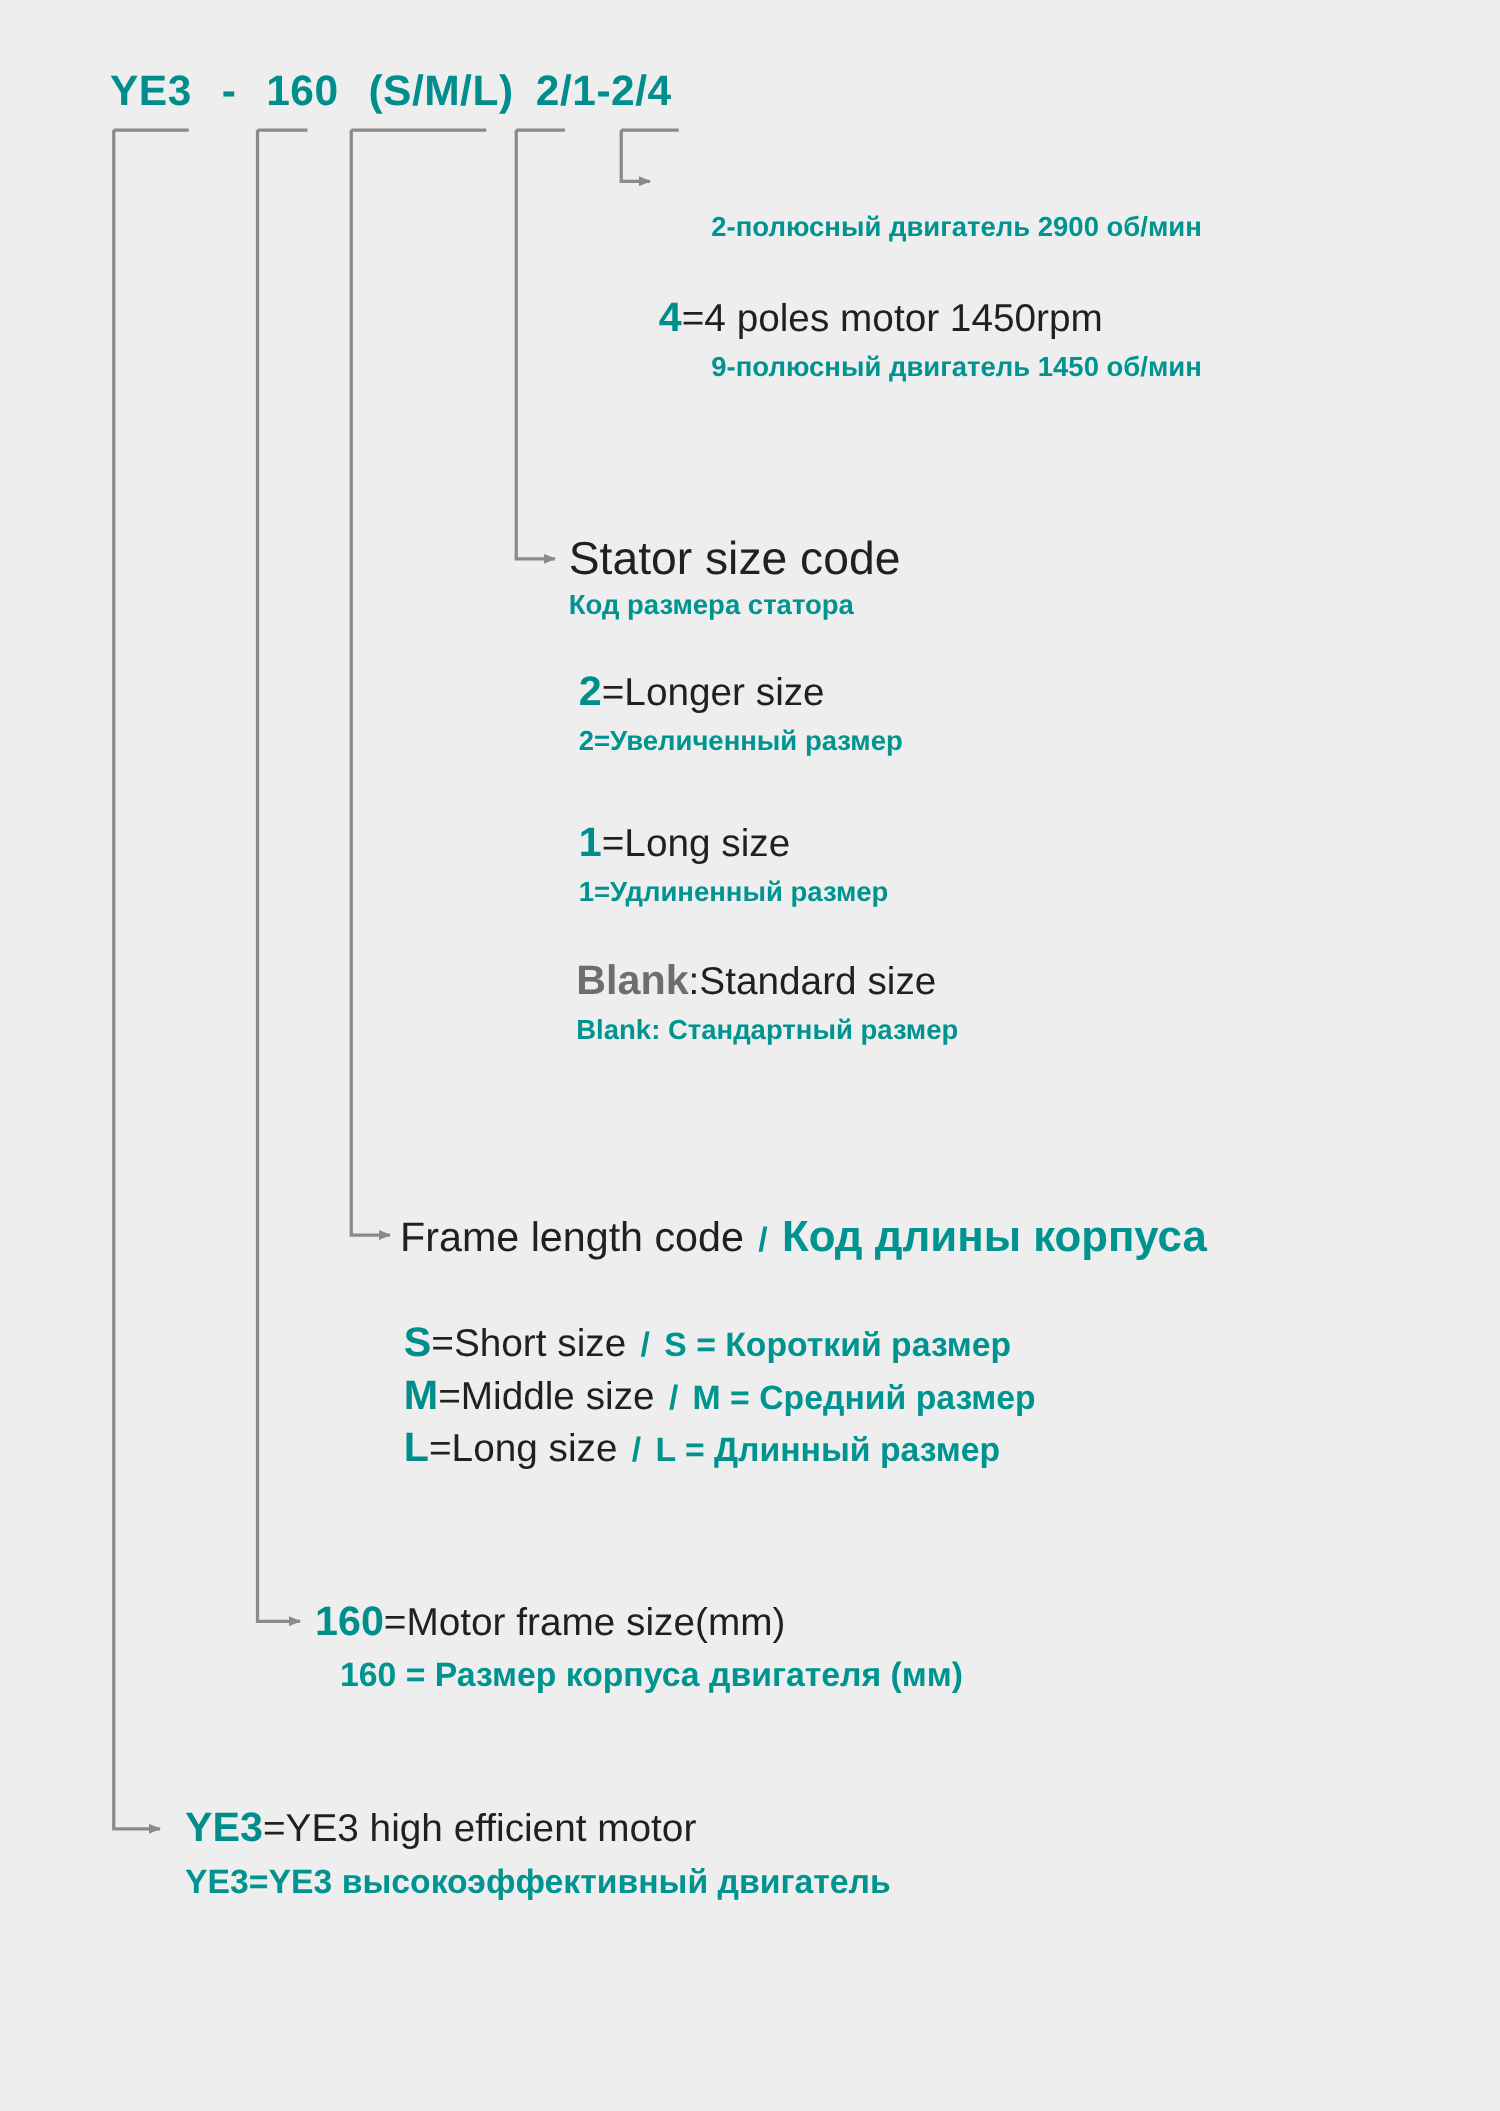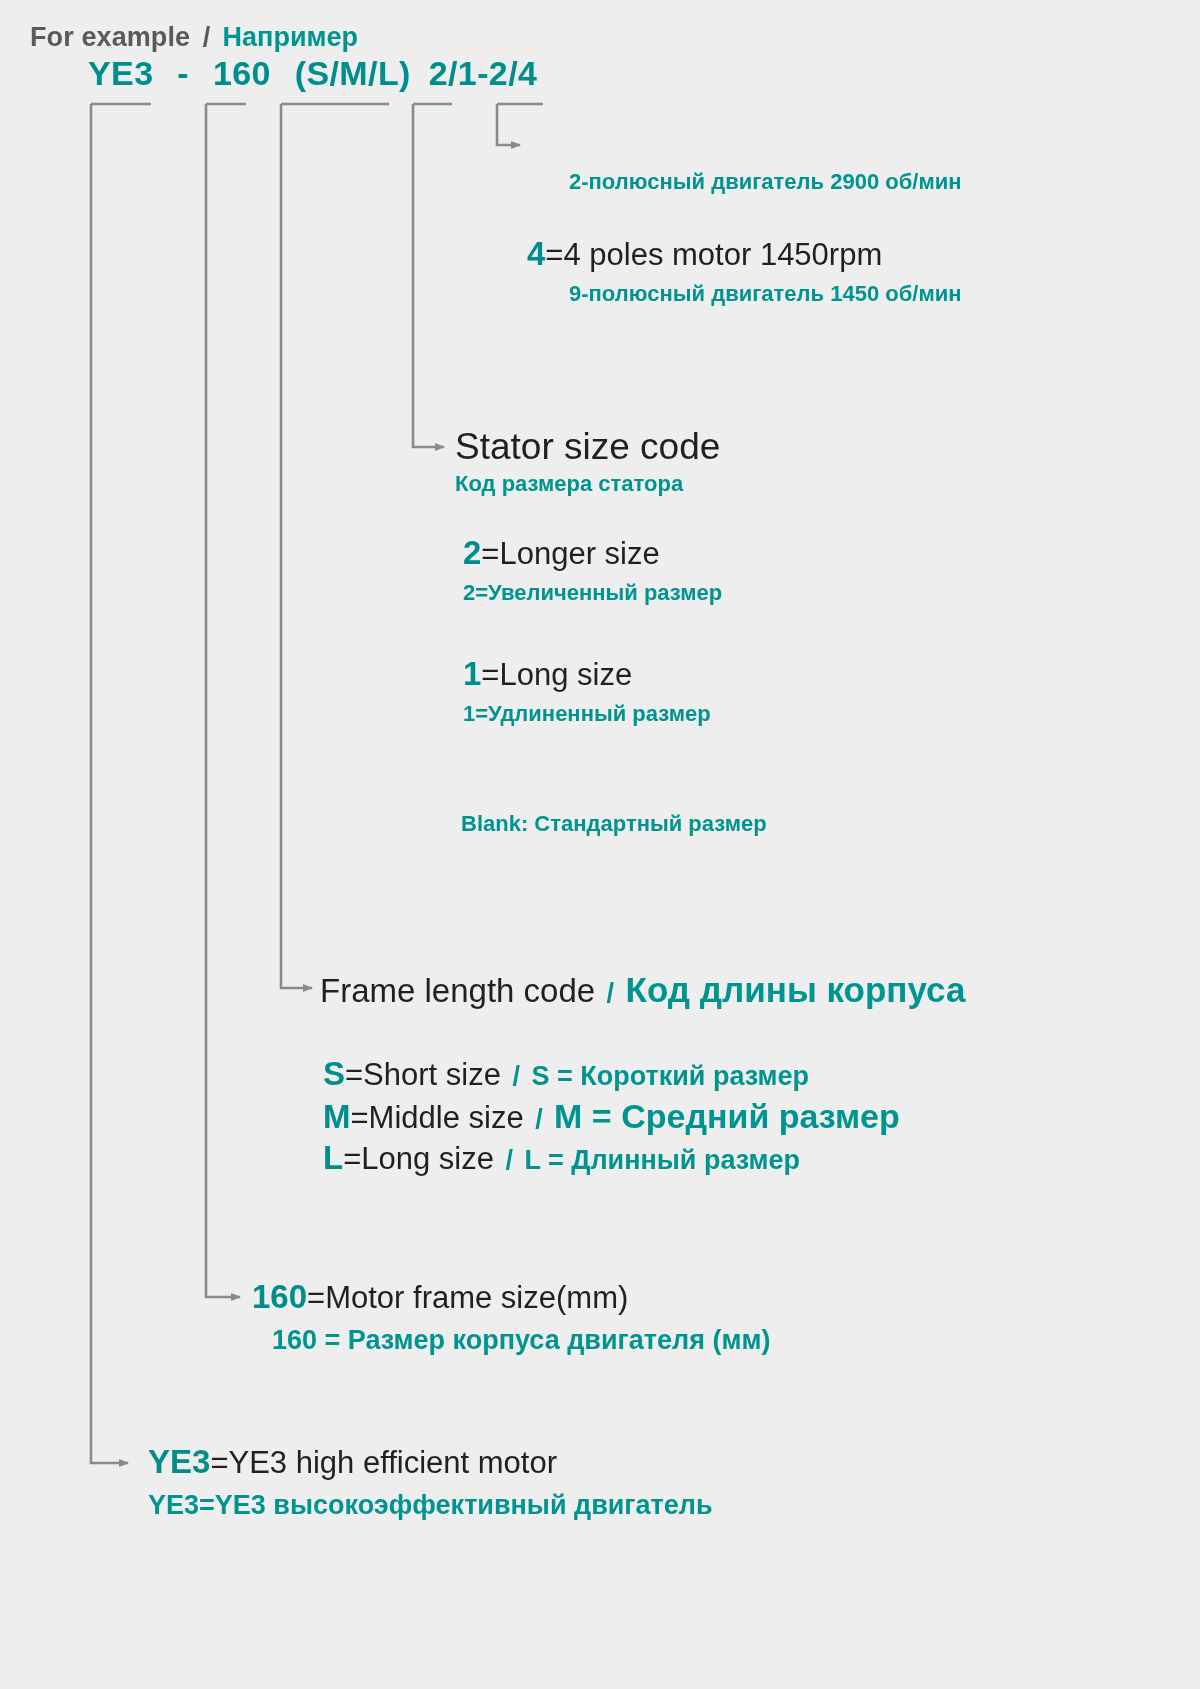--- a/index.html
+++ b/index.html
@@ -62,25 +62,20 @@
 
     <g stroke="#8a8a8a" stroke-width="2.6" fill="none">
       <path d="M91,104 L151,104"></path>
       <path d="M206,104 L246,104"></path>
       <path d="M281,104 L389,104"></path>
       <path d="M413,104 L452,104"></path>
       <path d="M497,104 L543,104"></path>
     </g>
   </svg>
 
-  <div class="abs" style="left:30px;top:22px;">
-    <span class="hdr-en">For example</span>
-    <span class="hdr-slash" style="margin:0 8px;">/</span>
-    <span class="hdr-ru">Например</span>
-  </div>
 
   <div class="code-line">
     <span>YE3</span>
     <span style="margin:0 14px;">-</span>
     <span>160</span>
     <span style="margin-left:14px;">(S/M/L)</span>
     <span style="margin-left:8px;">2/1-2/4</span>
   </div>
 
   <div class="abs row-ru ru" style="left:569px;top:170px;">2-полюсный двигатель 2900 об/мин</div>
@@ -96,38 +91,41 @@
   <div class="abs row-en" style="left:463px;top:536px;">
     <span class="key" style="font-size:33px;">2</span><span class="en">=Longer size</span>
   </div>
   <div class="abs row-ru ru" style="left:463px;top:581px;">2=Увеличенный размер</div>
 
   <div class="abs row-en" style="left:463px;top:657px;">
     <span class="key" style="font-size:33px;">1</span><span class="en">=Long size</span>
   </div>
   <div class="abs row-ru ru" style="left:463px;top:702px;">1=Удлиненный размер</div>
 
+  <div class="abs row-en" style="left:461px;top:767px;">
+    <span class="keygray" style="font-size:33px;">Blank</span><span class="en">:Standard size</span>
+  </div>
   <div class="abs row-ru ru" style="left:461px;top:812px;">Blank: Стандартный размер</div>
 
   <div class="abs" style="left:320px;top:970px;">
     <span class="en" style="font-size:33px;">Frame length code</span>
     <span class="sep" style="font-size:27px;margin:0 7px;">/</span>
     <span class="ru" style="font-size:35px;">Код длины корпуса</span>
   </div>
 
   <div class="abs" style="left:323px;top:1055px;">
     <span class="key" style="font-size:33px;">S</span><span class="en" style="font-size:31px;">=Short size</span>
     <span class="sep" style="font-size:27px;margin:0 7px;">/</span>
     <span class="ru" style="font-size:27px;">S = Короткий размер</span>
   </div>
 
   <div class="abs" style="left:323px;top:1097px;">
     <span class="key" style="font-size:33px;">M</span><span class="en" style="font-size:31px;">=Middle size</span>
     <span class="sep" style="font-size:27px;margin:0 7px;">/</span>
-    <span class="ru" style="font-size:34px;">M = Средний размер</span>
+    <span class="ru" style="font-size:27px;">M = Средний размер</span>
   </div>
 
   <div class="abs" style="left:323px;top:1139px;">
     <span class="key" style="font-size:33px;">L</span><span class="en" style="font-size:31px;">=Long size</span>
     <span class="sep" style="font-size:27px;margin:0 7px;">/</span>
     <span class="ru" style="font-size:27px;">L = Длинный размер</span>
   </div>
 
   <div class="abs" style="left:252px;top:1278px;">
     <span class="key" style="font-size:33px;">160</span><span class="en" style="font-size:31px;">=Motor frame size(mm)</span>

